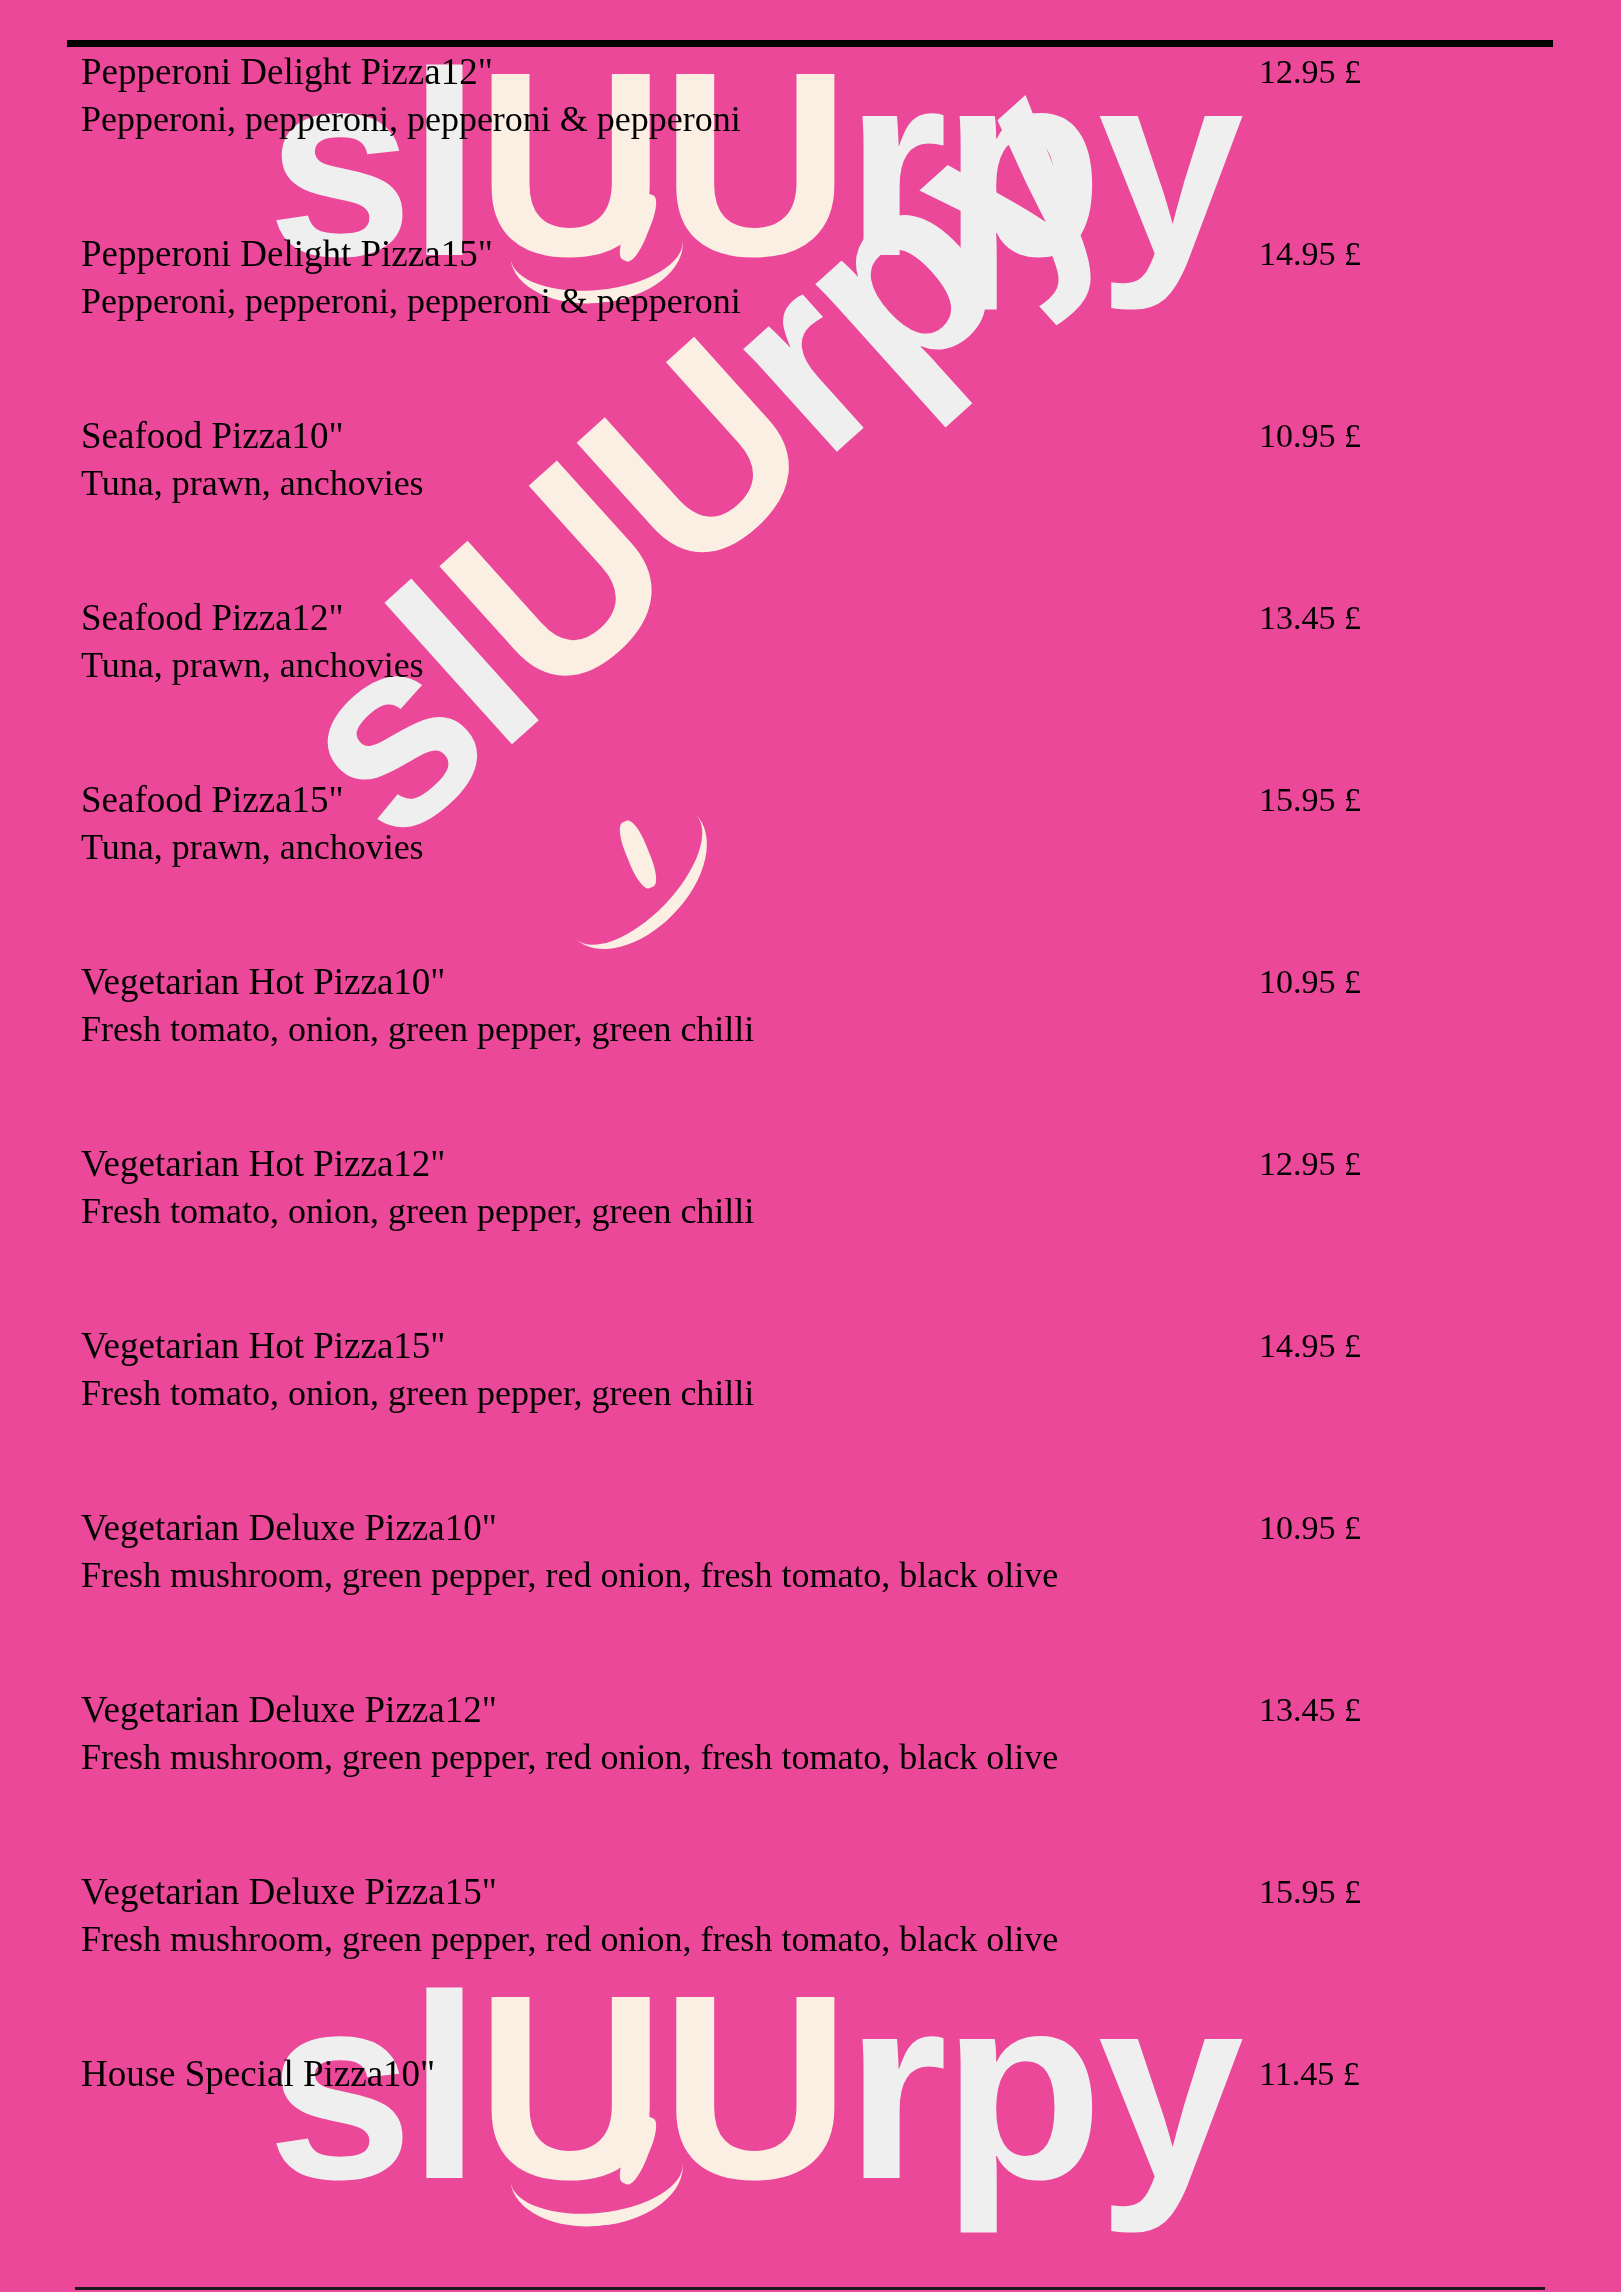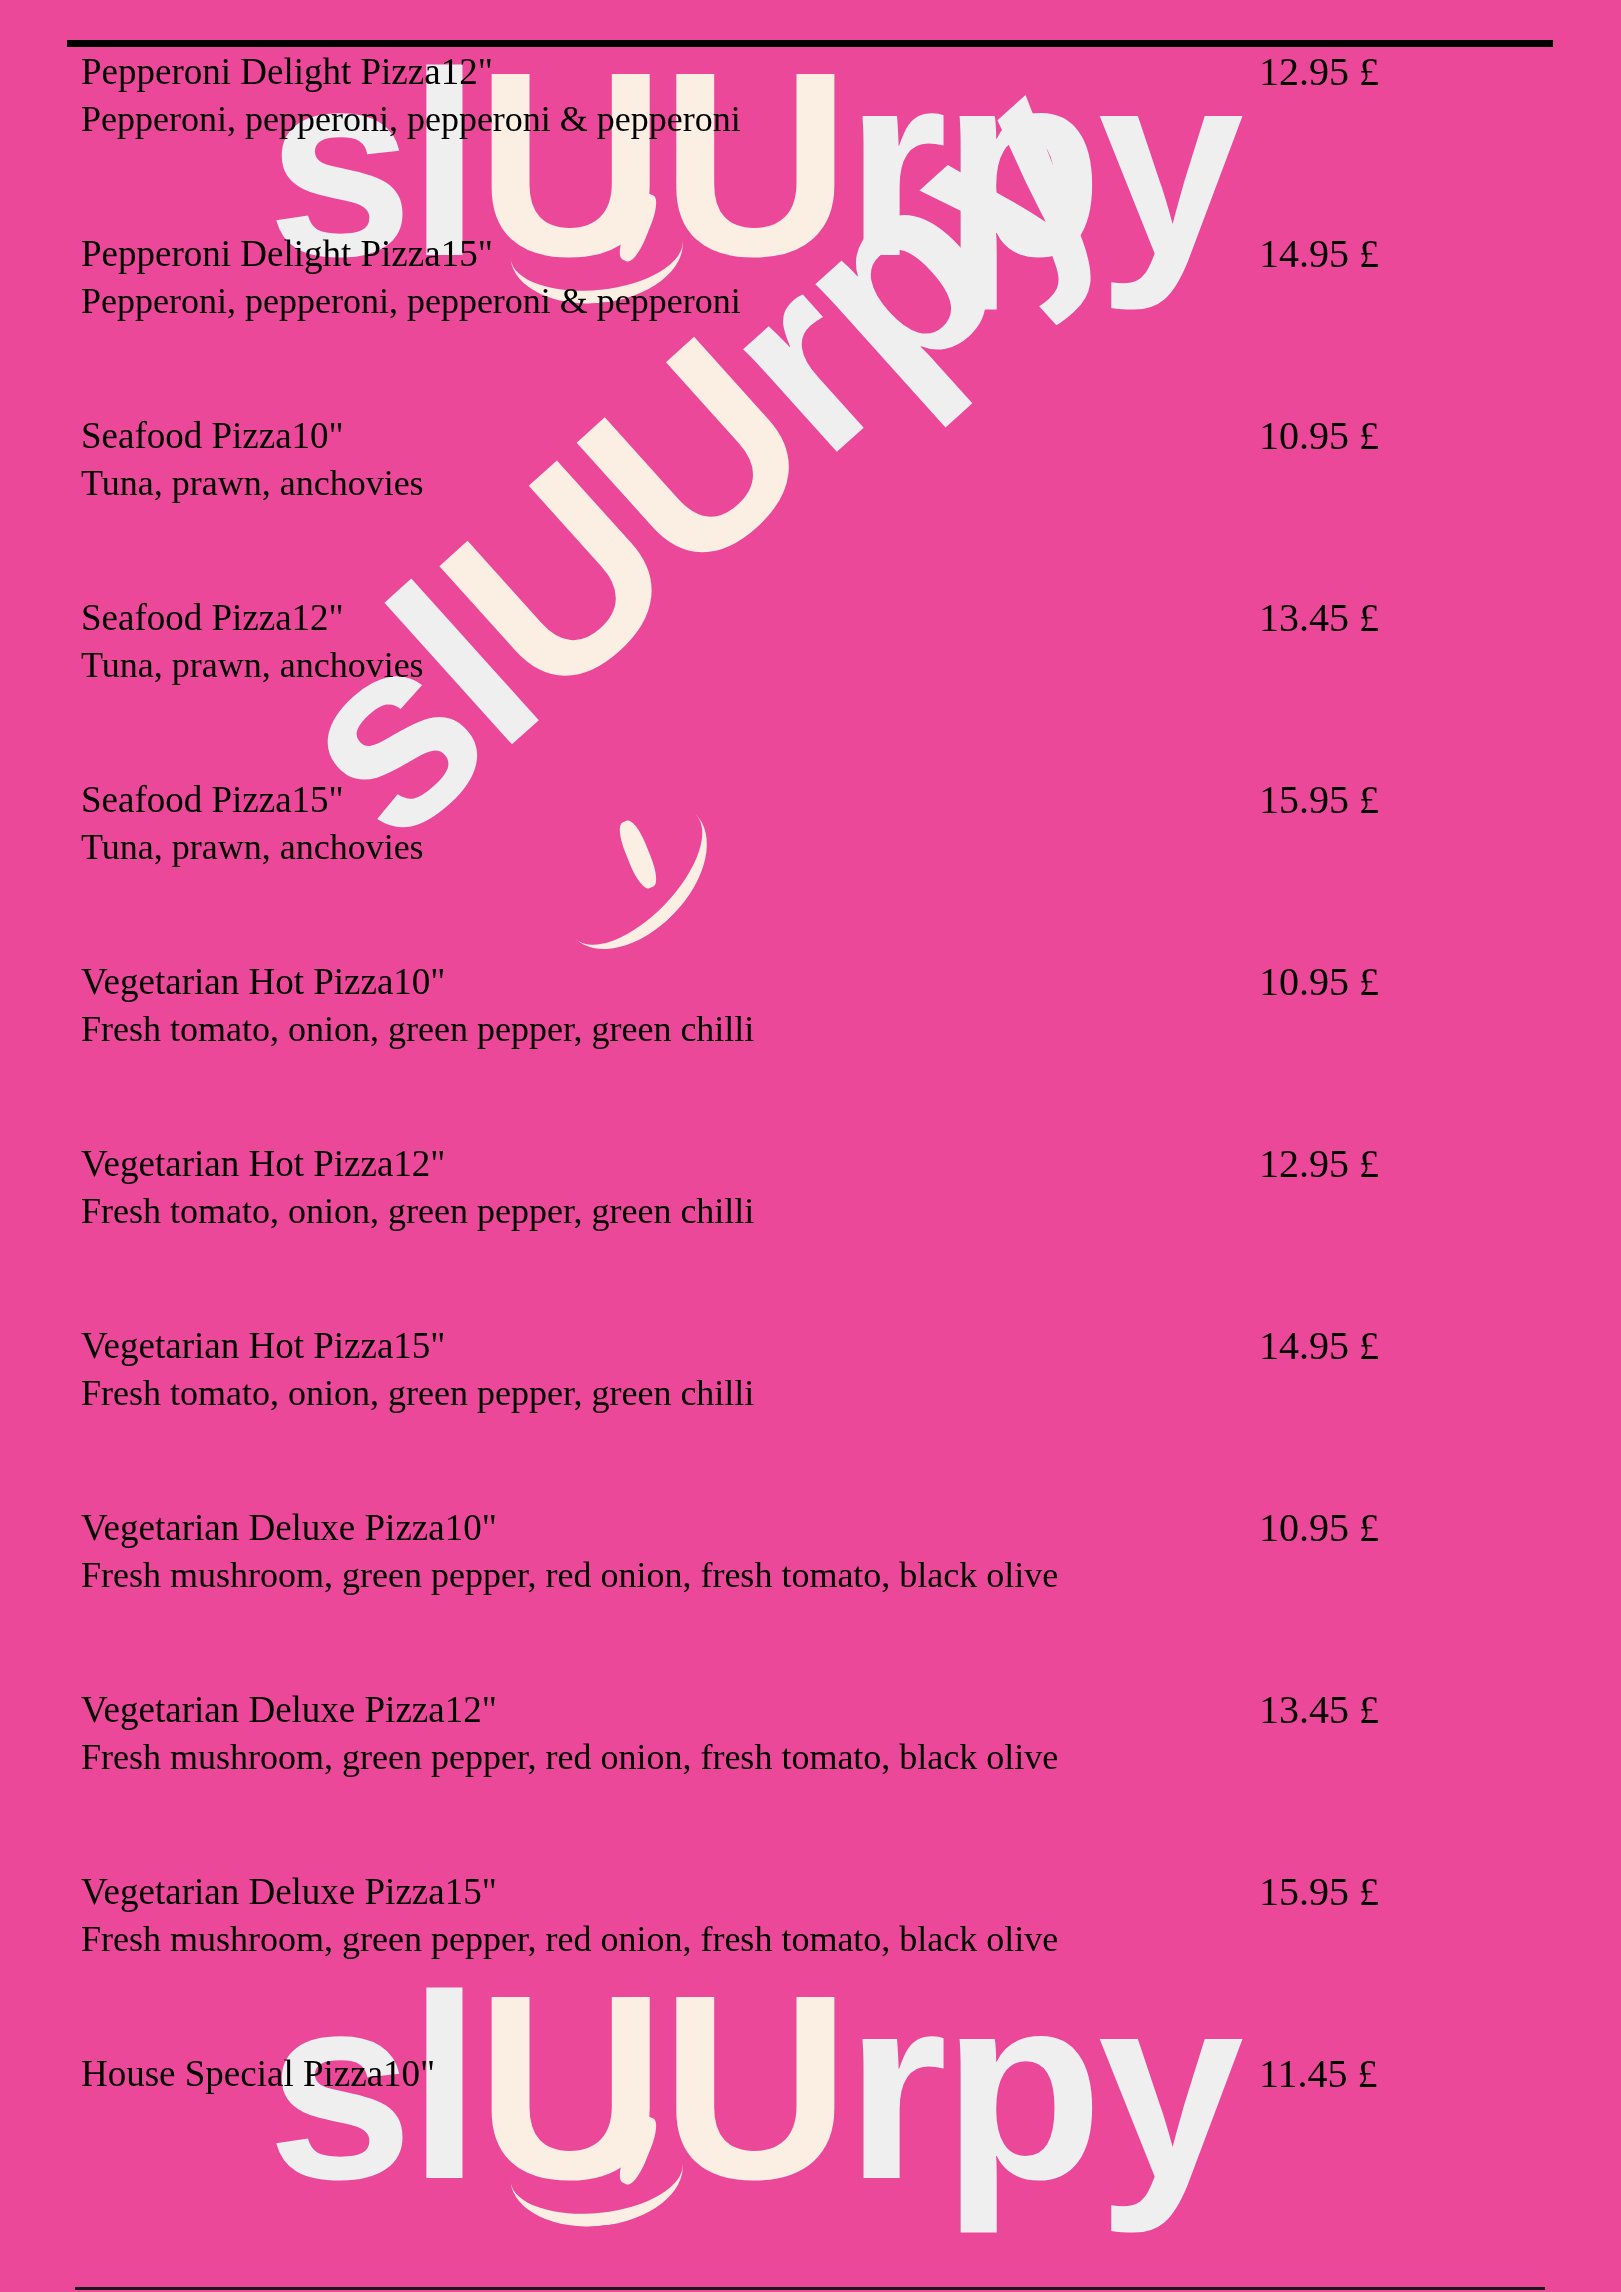--- a/index.html
+++ b/index.html
@@ -104,21 +104,21 @@
     left: 81px;
     top: 0;
     font-size: 37px;
     line-height: 49px;
     white-space: nowrap;
   }
   .item-price {
     position: absolute;
     left: 1259px;
     top: 0;
-    font-size: 40px;
+    font-size: 34px;
     line-height: 49px;
     white-space: nowrap;
   }
   .item-desc {
     position: absolute;
     left: 81px;
     top: 48px;
     font-size: 36px;
     line-height: 49px;
     white-space: nowrap;

